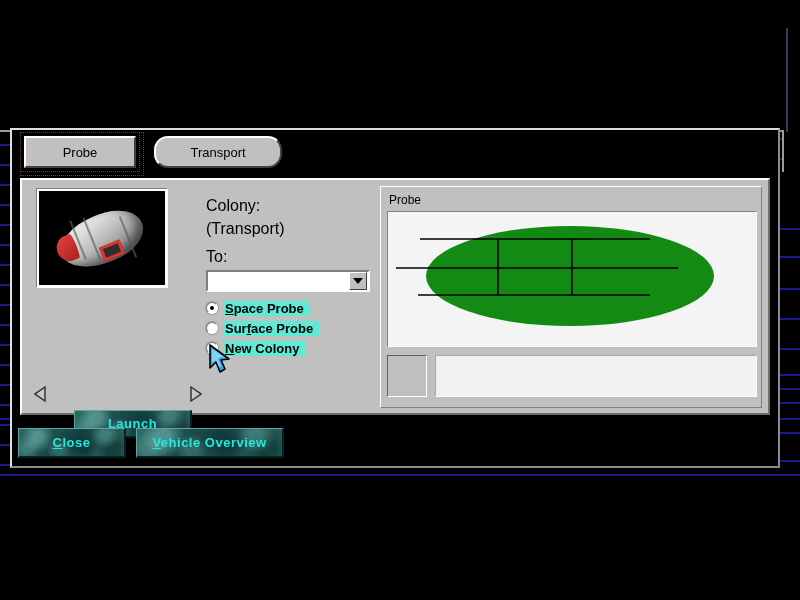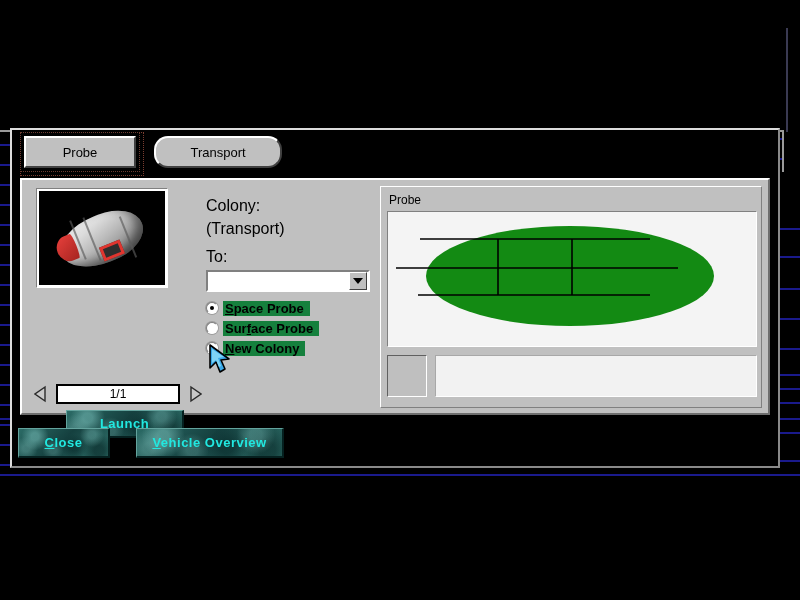--- a/index.html
+++ b/index.html
@@ -223,22 +223,22 @@
     justify-content: center;
     color: #21e8e0;
     font-size: 13px;
     font-weight: bold;
     letter-spacing: .5px;
     cursor: default;
     font-family: "Liberation Sans", sans-serif;
   }
   .tbtn .acc { text-decoration: underline; }
 
-  #launch-button { left: 44px; top: 230px; width: 118px; height: 28px; }
-  #close-button { position: absolute; left: 18px; top: 428px; width: 92px; height: 30px; }
+  #launch-button { left: 52px; top: 230px; width: 118px; height: 28px; }
+  #close-button { position: absolute; left: 18px; top: 428px; width: 108px; height: 30px; }
   #vehicle-overview-button { position: absolute; left: 136px; top: 428px; width: 148px; height: 30px; }
 
   
   .field-label {
     position: absolute;
     font-size: 16px;
     color: #000000;
     white-space: nowrap;
     font-family: "Liberation Sans", sans-serif;
   }
@@ -321,21 +321,21 @@
   }
   .radio-circle.checked::after {
     content: "";
     position: absolute;
     left: 3px; top: 3px;
     width: 4px; height: 4px;
     border-radius: 50%;
     background: #000000;
   }
   .radio-label {
-    background: #15803d;
+    background: #5eead4;
     padding: 0 6px 0 2px;
     font-size: 13px;
     font-weight: bold;
     color: #000000;
     white-space: nowrap;
     font-family: "Liberation Sans", sans-serif;
   }
   .radio-label .acc { text-decoration: underline; }
 
   
@@ -491,23 +491,20 @@
           <div class="capsule-seam" style="left:88px; top:24px; width:2px; height:44px;"></div>
         </div>
       </div>
 
       <div id="pager">
         <div class="tri-wrap" style="left:0px;">
           <svg width="14" height="20" viewBox="0 0 14 20" aria-hidden="true">
             <polygon points="11,3 11,17 1,10" fill="#c8c8c8" stroke="#2a2a2a" stroke-width="1.4"></polygon>
           </svg>
         </div>
-        <div id="pager-field">
-          <span>1/1</span>
-        </div>
         <div class="tri-wrap" style="left:154px;">
           <svg width="14" height="20" viewBox="0 0 14 20" aria-hidden="true">
             <polygon points="3,3 3,17 13,10" fill="#c8c8c8" stroke="#2a2a2a" stroke-width="1.4"></polygon>
           </svg>
         </div>
       </div>
 
       <div class="tbtn" id="launch-button">
         <span><span class="acc">L</span><span>aunch</span></span>
       </div>

